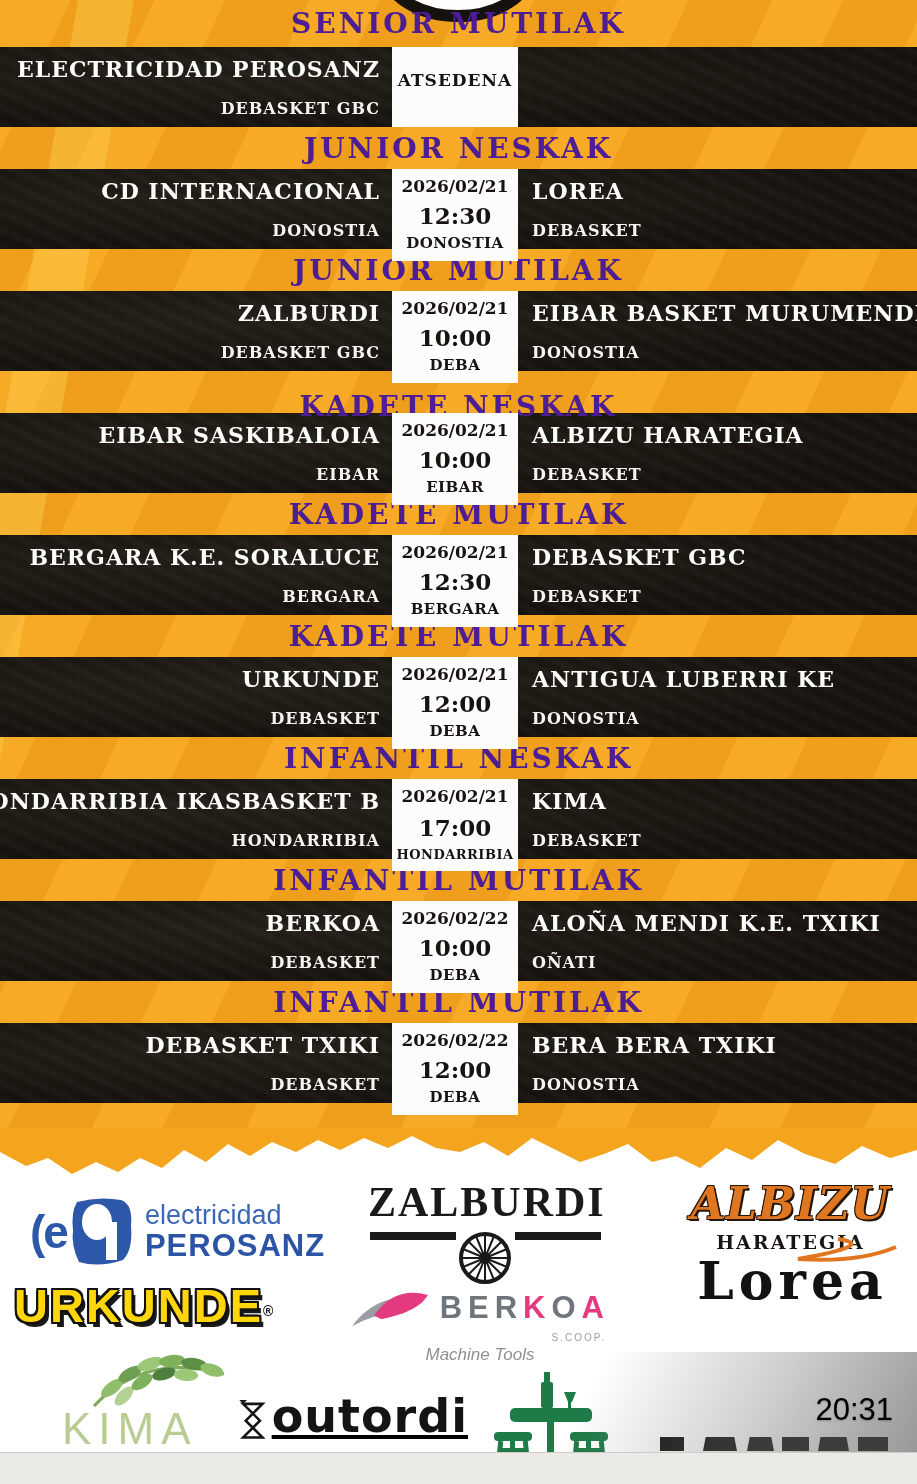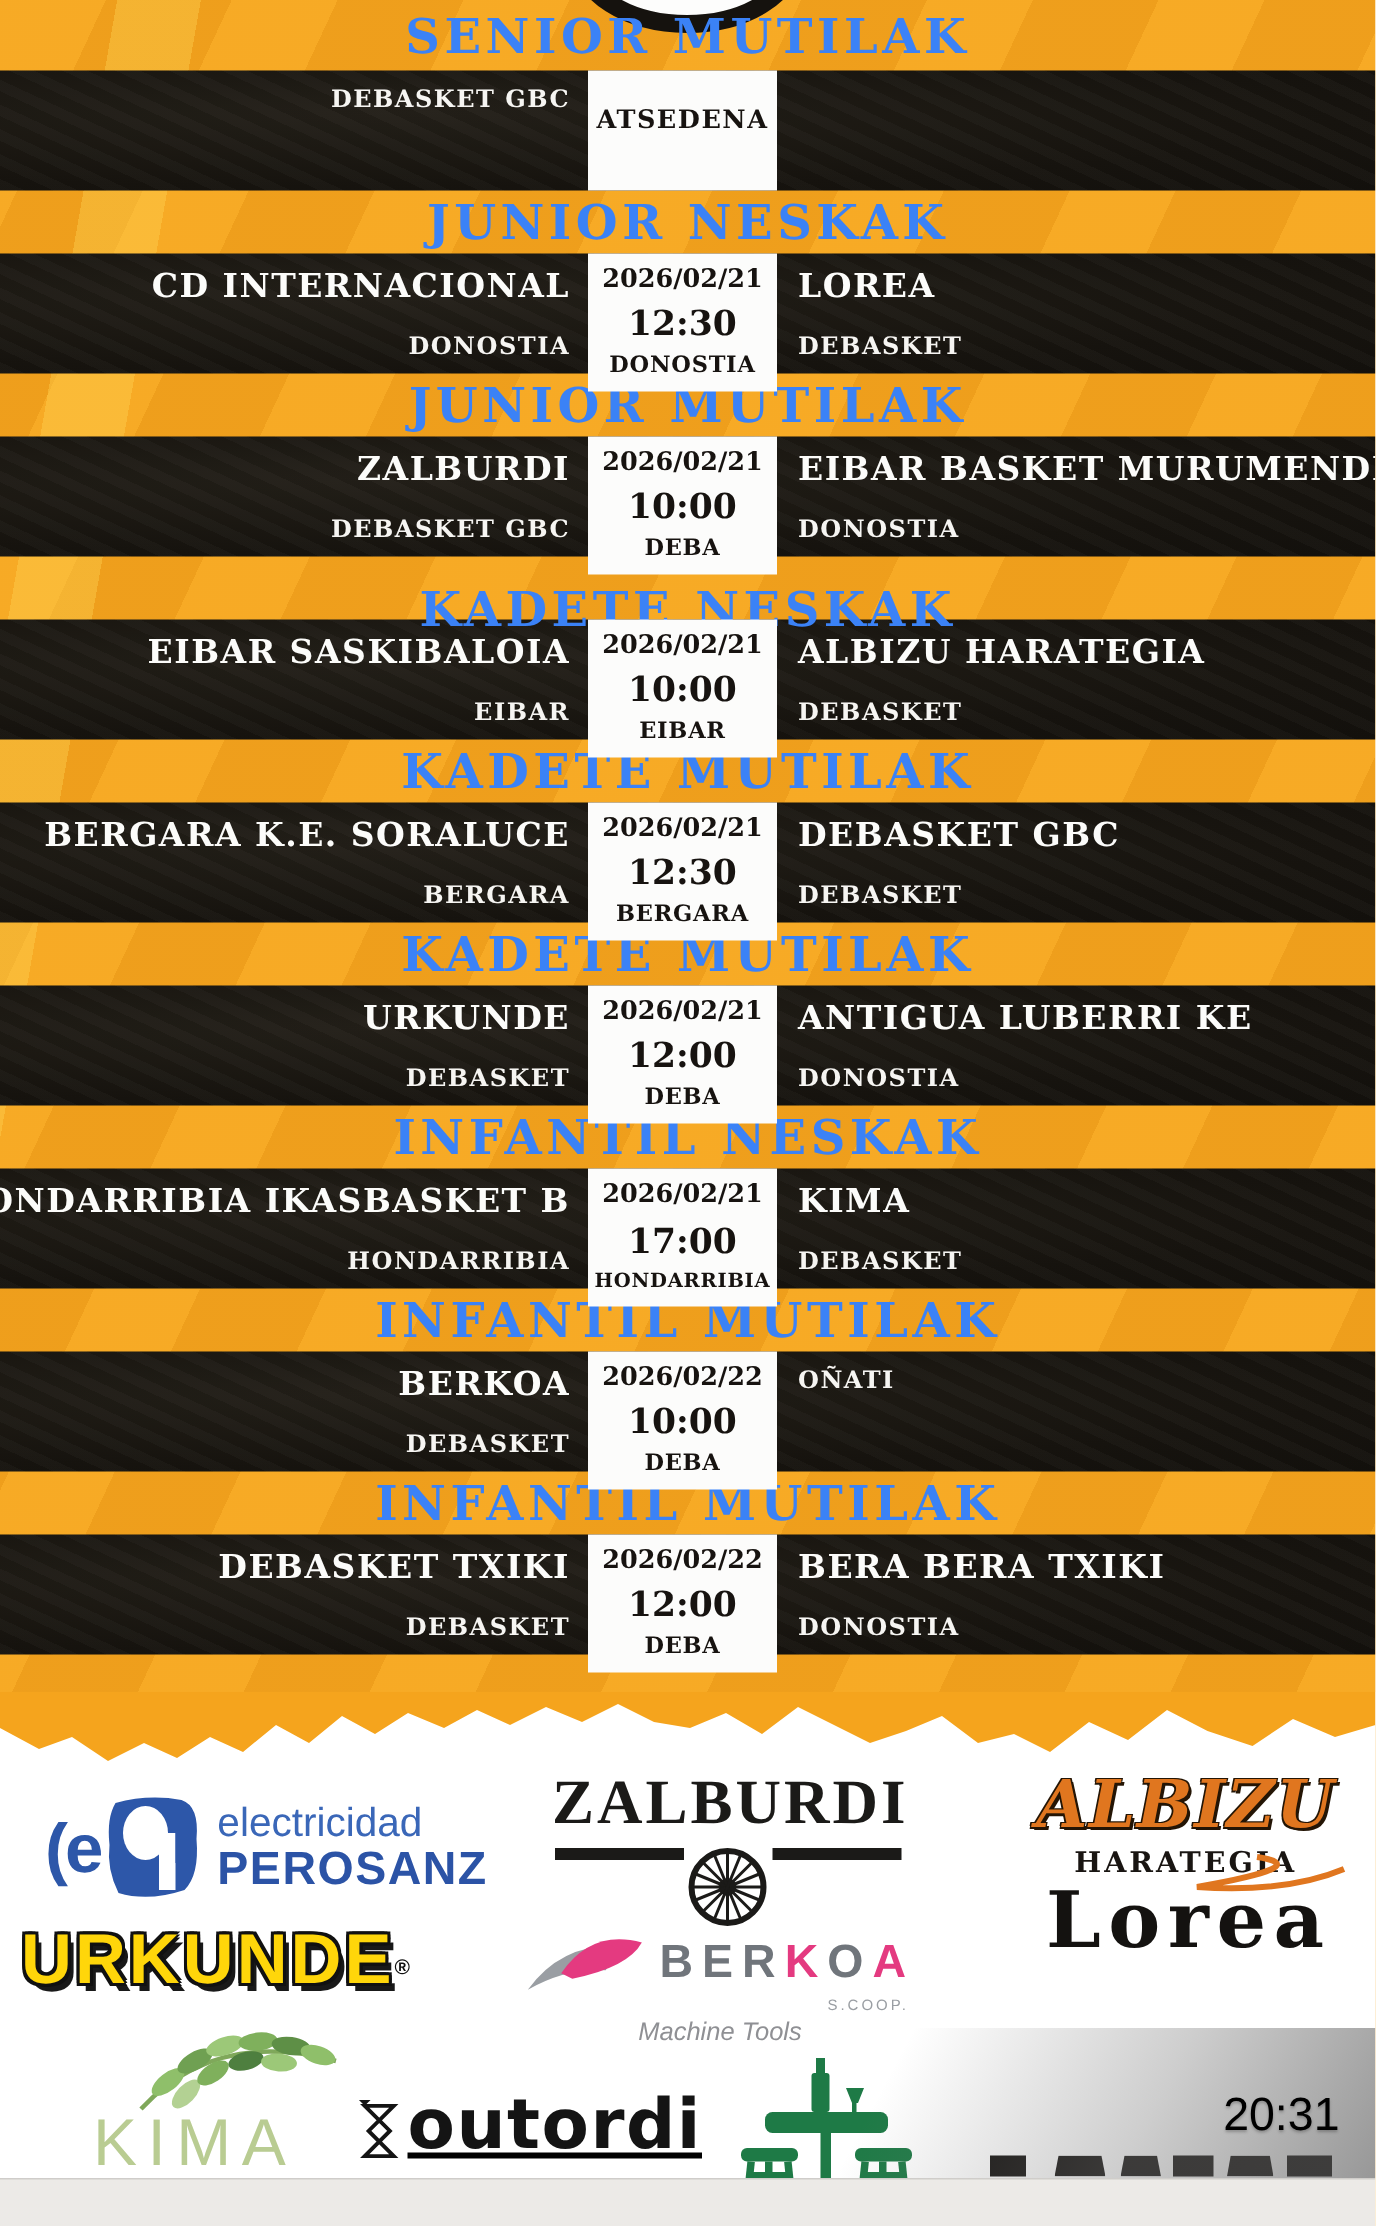--- a/index.html
+++ b/index.html
@@ -10,21 +10,21 @@
     background:
       linear-gradient(100deg, rgba(255,215,95,0) 0 7%, rgba(255,213,85,.38) 7% 12%, rgba(255,215,95,0) 12%),
       repeating-linear-gradient(115deg, rgba(255,195,70,.20) 0 64px, rgba(120,60,0,.05) 64px 140px),
       #F5A41D;}
   #torn-edge{position:absolute;left:0;top:1128px;width:917px;height:50px;}
   
   #logo-arc{position:absolute;left:378px;top:-2px;width:160px;height:26px;overflow:hidden;}
   
   .band-header{position:absolute;left:0;width:917px;display:flex;align-items:center;justify-content:center;z-index:3;}
   .band-header .hdr-text{font-family:"DejaVu Serif","Liberation Serif",serif;font-weight:700;
-      font-size:32px;letter-spacing:3px;color:#3b82f6;}
+      font-size:28px;letter-spacing:3px;color:#4c1d95;}
   .match-row{position:absolute;left:0;width:917px;z-index:1;
       background:radial-gradient(140% 130% at 30% 35%, #242019 0%, #17140F 48%, #0F0D0A 100%);}
   .match-row::after{content:"";position:absolute;inset:0;
       background:repeating-linear-gradient(25deg, rgba(255,255,255,.018) 0 7px, rgba(0,0,0,.05) 7px 15px);}
   .cell{position:absolute;top:0;bottom:0;display:flex;flex-direction:column;justify-content:space-between;
       padding:9px 0 9px 0;z-index:2;}
   .cell.home{left:10px;right:537px;align-items:flex-end;text-align:right;}
   .cell.away{left:532px;right:10px;align-items:flex-start;text-align:left;}
   .team{font-family:"DejaVu Serif","Liberation Serif",serif;font-weight:700;font-size:22px;
       letter-spacing:1px;color:#FCFCFA;white-space:nowrap;}
@@ -110,20 +110,21 @@
       <ellipse cx="80" cy="-28" rx="72" ry="46" fill="#FDFDFC" stroke="#15120E" stroke-width="12"></ellipse>
     </svg>
   </div>
 
   <div id="fixtures">
       <div class="band-header" style="top: 0px; height: 47px;">
         <span class="hdr-text">SENIOR MUTILAK</span>
       </div>
       <div class="match-row" style="top: 47px; height: 80px;">
         <div class="cell home">
+          <span class="team">ELECTRICIDAD PEROSANZ</span>
           <span class="city">DEBASKET GBC</span>
         </div>
       </div>
       <div class="date-box" style="top: 47px; height: 80px;">
         <span class="m-note">ATSEDENA</span>
       </div>
       <div class="band-header" style="top: 127px; height: 42px;">
         <span class="hdr-text">JUNIOR NESKAK</span>
       </div>
       <div class="match-row" style="top: 169px; height: 80px;">
@@ -233,20 +234,21 @@
       </div>
       <div class="band-header" style="top: 859px; height: 42px;">
         <span class="hdr-text">INFANTIL MUTILAK</span>
       </div>
       <div class="match-row" style="top: 901px; height: 80px;">
         <div class="cell home">
           <span class="team">BERKOA</span>
           <span class="city">DEBASKET</span>
         </div>
         <div class="cell away">
+          <span class="team">ALOÑA MENDI K.E. TXIKI</span>
           <span class="city">OÑATI</span>
         </div>
       </div>
       <div class="date-box" style="top: 901px; height: 92px;">
         <span class="m-date">2026/02/22</span>
         <span class="m-time">10:00</span>
         <span class="m-venue">DEBA</span>
       </div>
       <div class="band-header" style="top: 981px; height: 42px;">
         <span class="hdr-text">INFANTIL MUTILAK</span>

